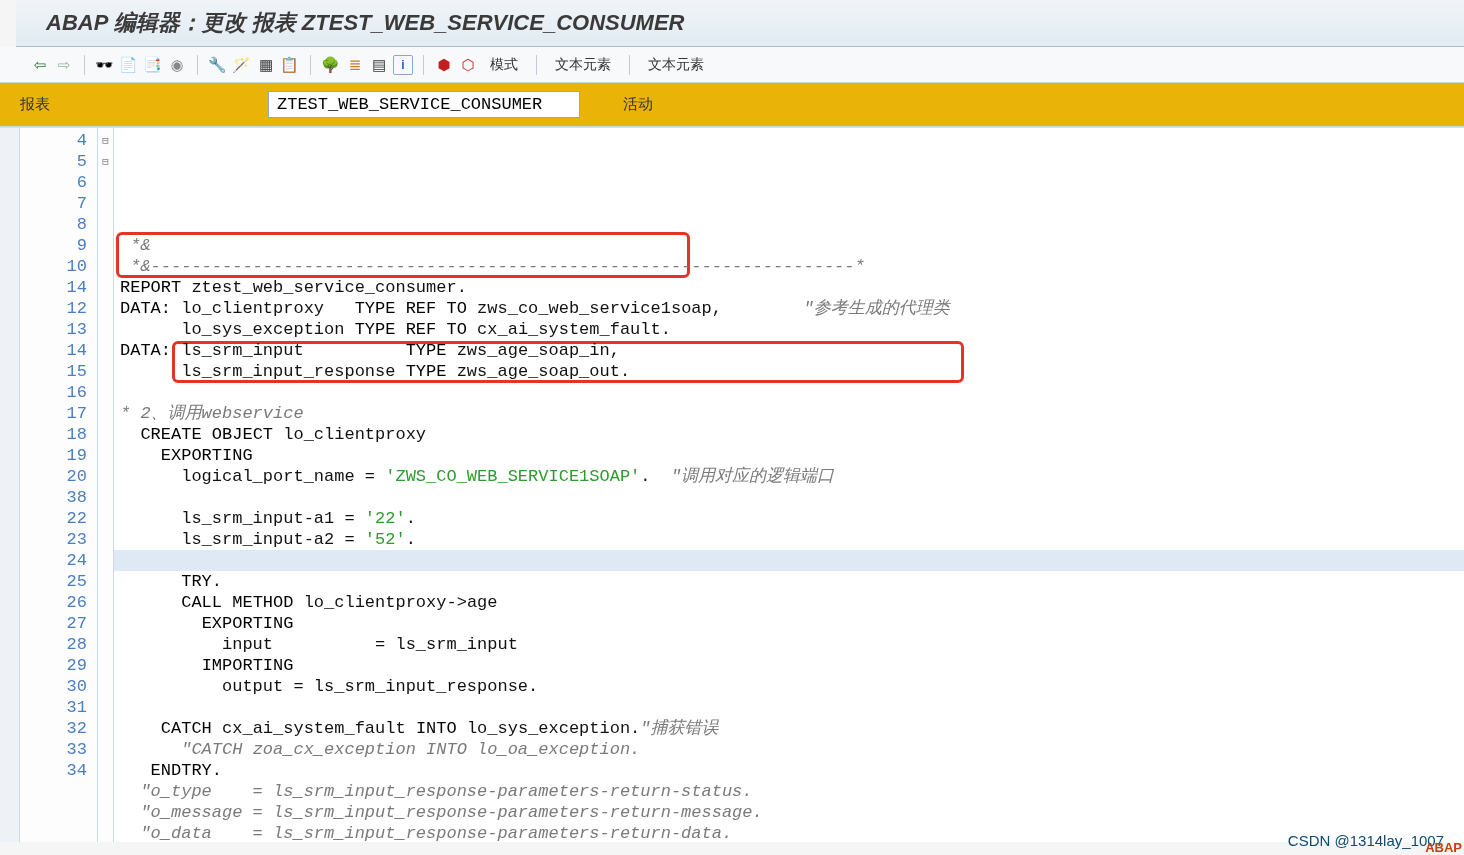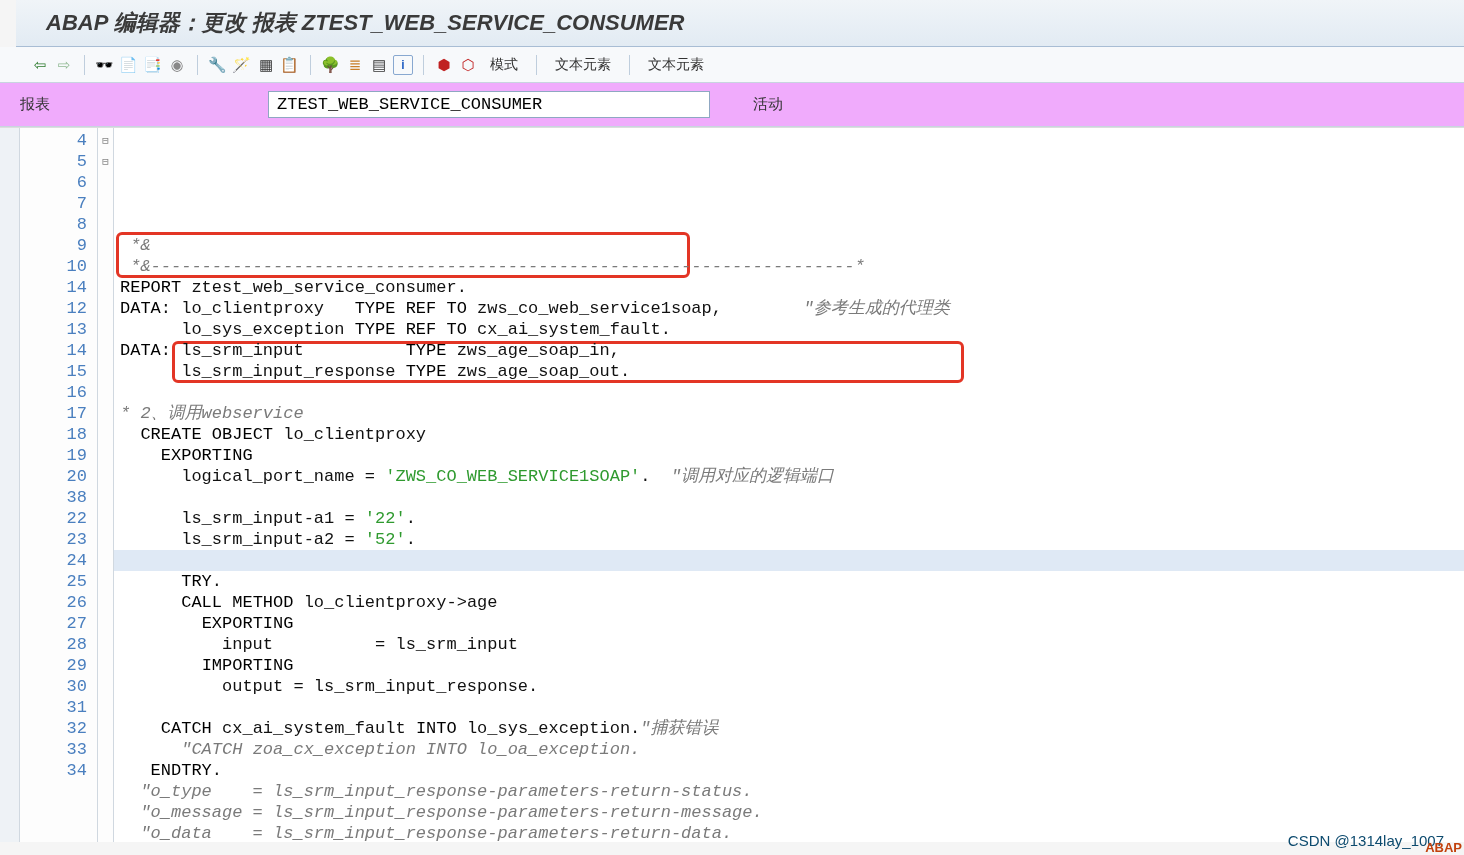--- a/index.html
+++ b/index.html
@@ -48,39 +48,39 @@
     background: #bfcedd;
     margin: 0 6px;
   }
   .tb-text {
     font-size: 14px;
     color: #333;
     margin: 9px 8px;
     cursor: pointer;
   }
   .program-row {
-    background: #f0abfc;
+    background: #eab308;
     padding: 8px 20px;
     display: flex;
     align-items: center;
     gap: 18px;
     border-bottom: 1px solid #c8d4e0;
   }
   .program-label {
     font-size: 15px;
     color: #333;
     width: 230px;
   }
   .program-input {
     font-family: "Courier New", monospace;
     font-size: 17px;
     padding: 3px 8px;
     border: 1px solid #8fa7c2;
     background: #fff;
-    width: 442px;
+    width: 312px;
   }
   .status-label {
     font-size: 15px;
     color: #333;
     margin-left: 25px;
   }
   .editor-area {
     display: flex;
     background: #fff;
     height: calc(100% - 140px);

